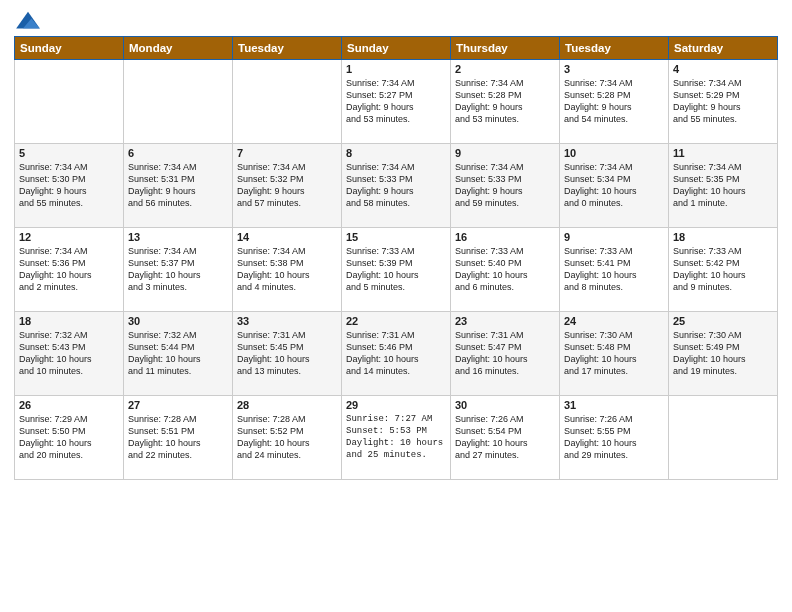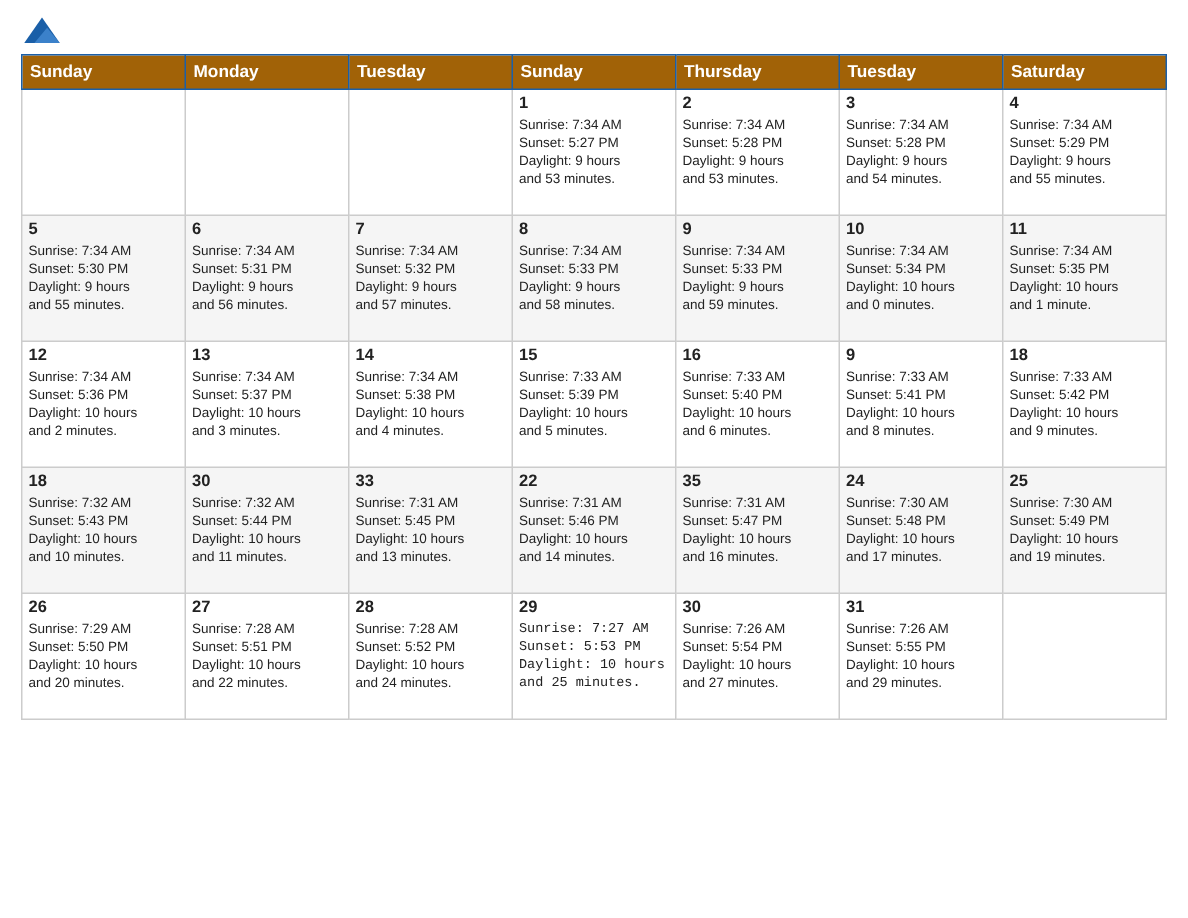--- a/index.html
+++ b/index.html
@@ -286,21 +286,21 @@
 and 13 minutes.</div>
           </td>
           <td>
             <span class="day-number">22</span>
             <div class="day-info" style="white-space: pre-line;">Sunrise: 7:31 AM
 Sunset: 5:46 PM
 Daylight: 10 hours
 and 14 minutes.</div>
           </td>
           <td>
-            <span class="day-number">35</span>
+            <span class="day-number">23</span>
             <div class="day-info" style="white-space: pre-line;">Sunrise: 7:31 AM
 Sunset: 5:47 PM
 Daylight: 10 hours
 and 16 minutes.</div>
           </td>
           <td>
             <span class="day-number">24</span>
             <div class="day-info" style="white-space: pre-line;">Sunrise: 7:30 AM
 Sunset: 5:48 PM
 Daylight: 10 hours

